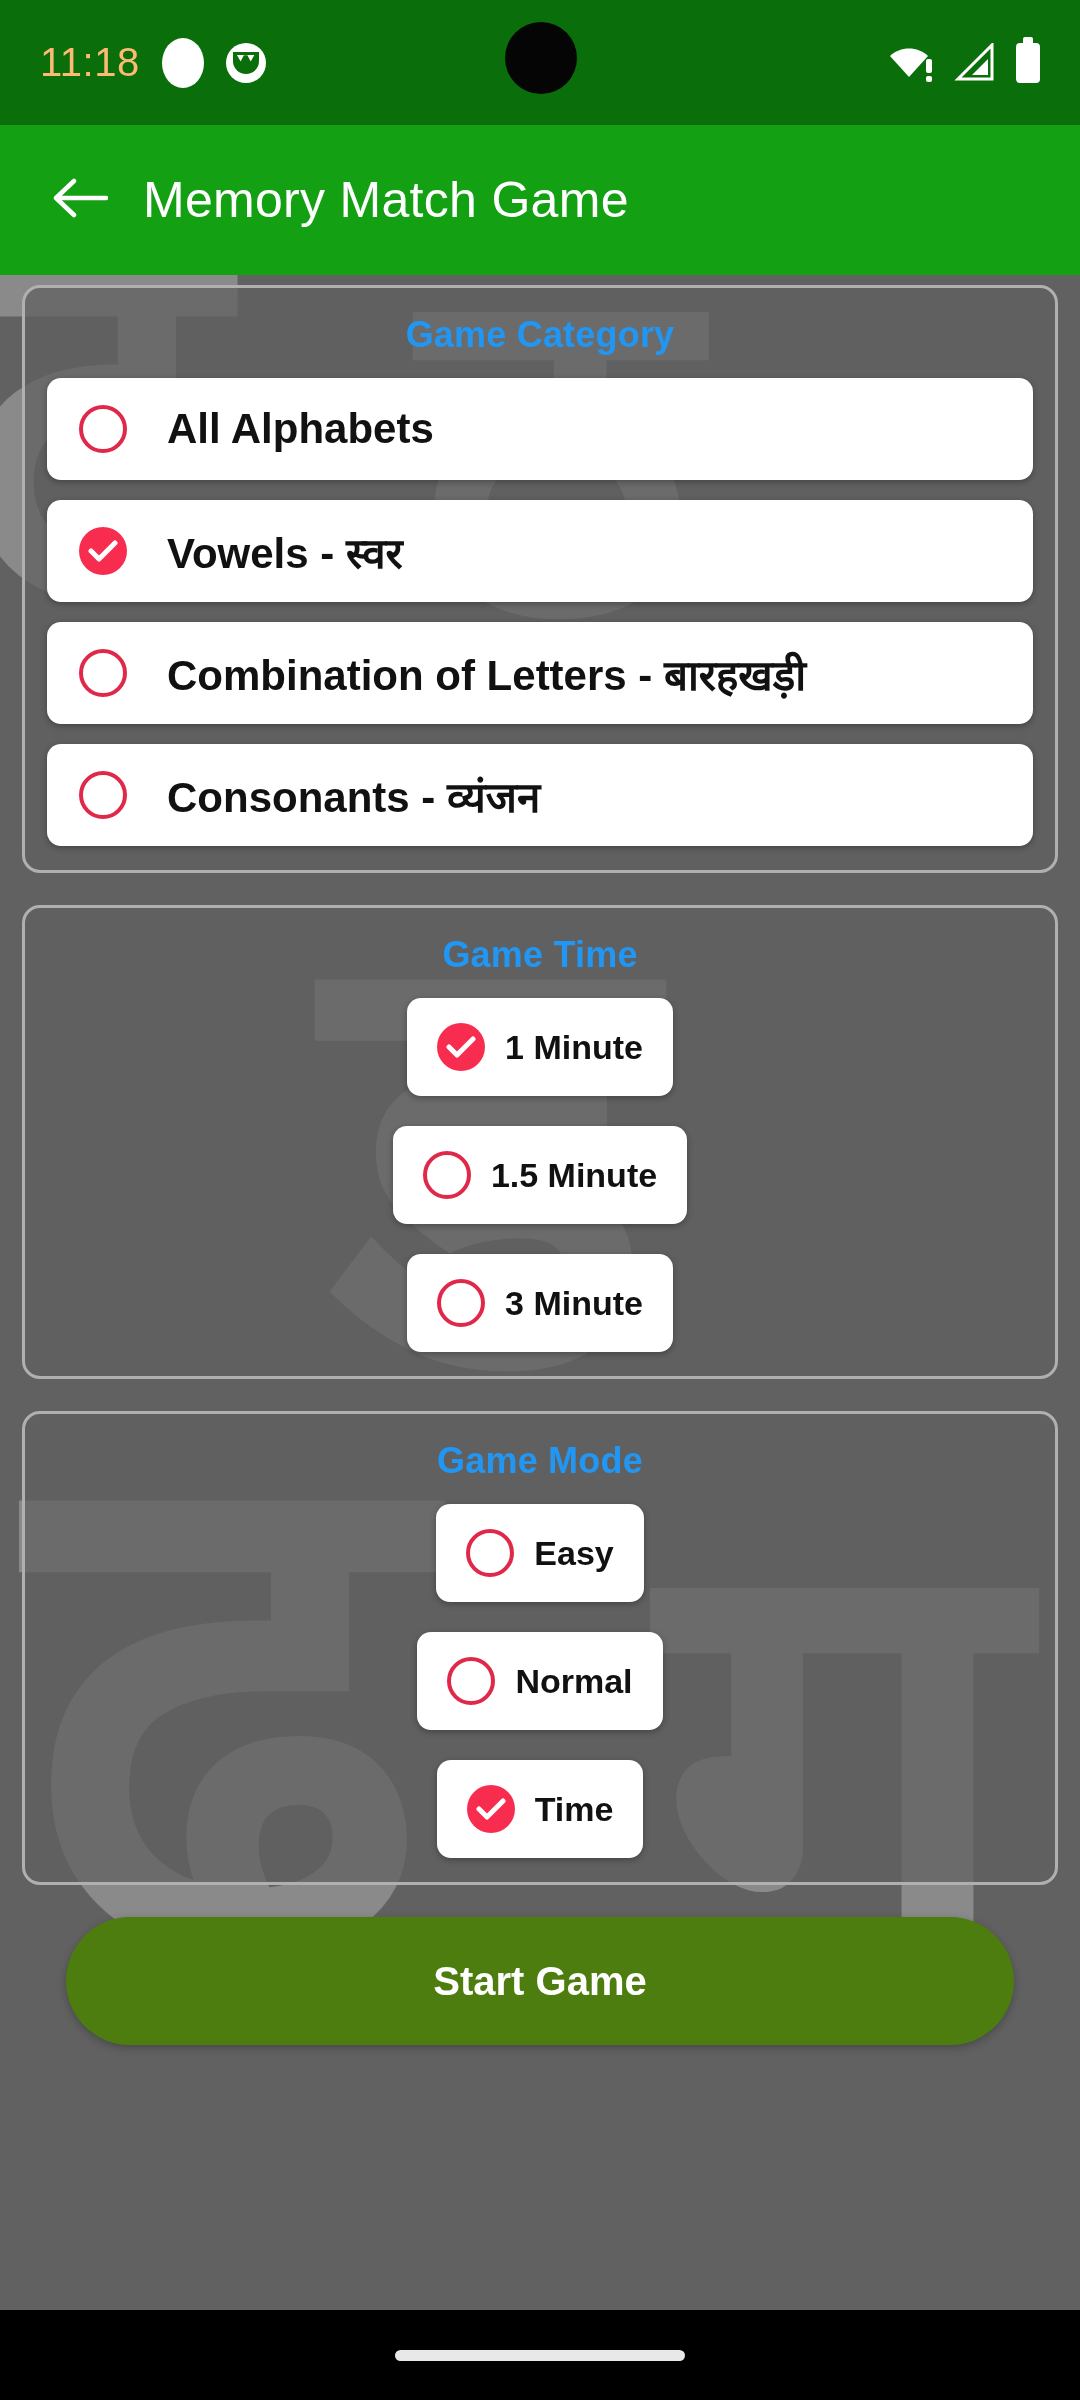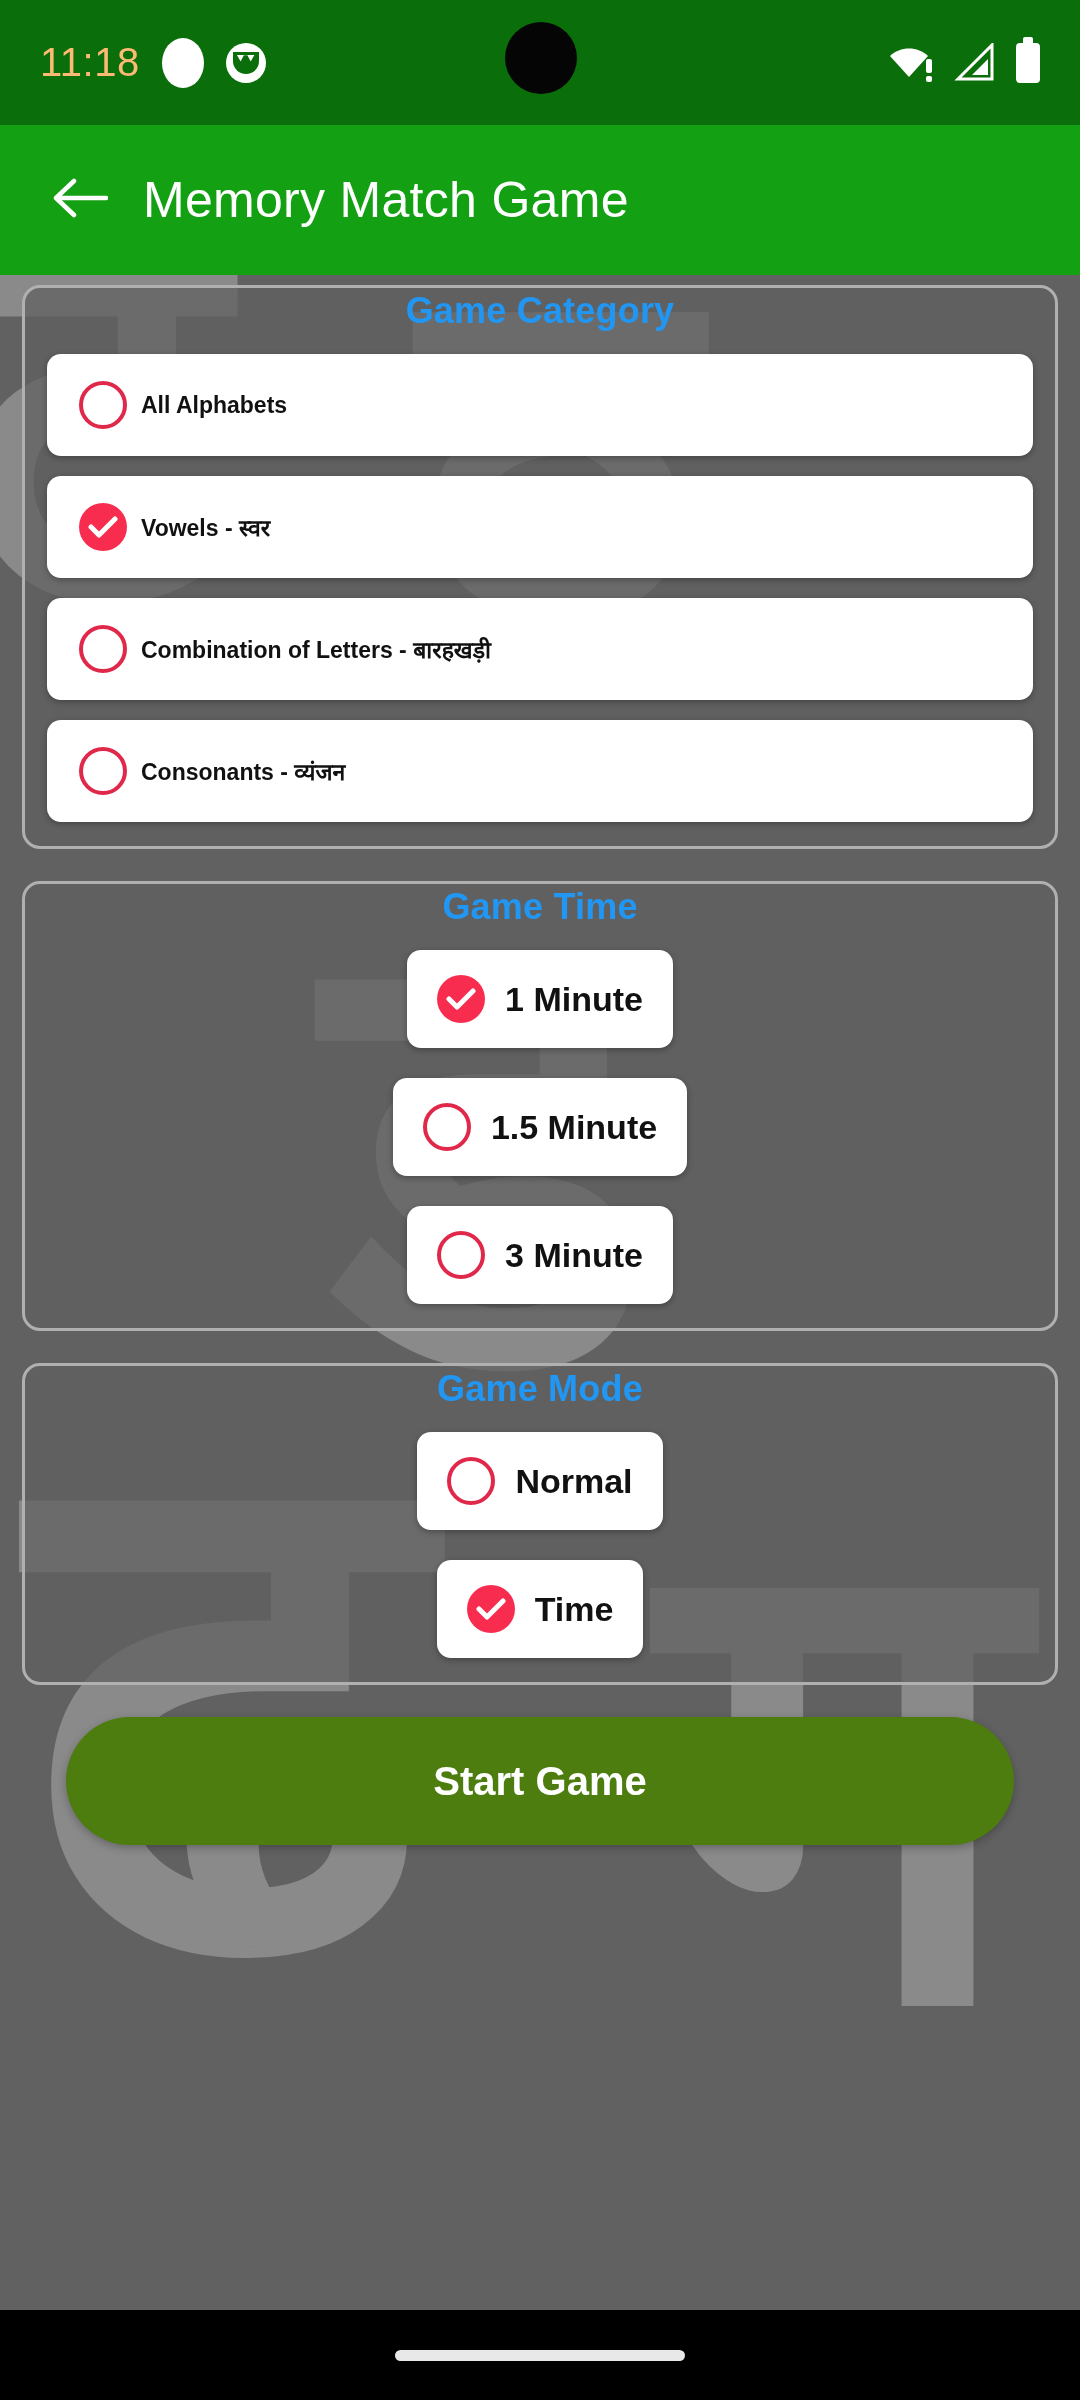--- a/index.html
+++ b/index.html
@@ -129,21 +129,21 @@
     position:relative;
     z-index:5;
     padding:10px 22px 0 22px;
   }
 
   
   .section-card {
     border:3px solid #b0b0b0;
     border-radius:18px;
     background:rgba(95,95,95,0.72);
-    padding:2px 22px 24px 22px;
+    padding:26px 22px 24px 22px;
     margin-bottom:32px;
   }
   .section-title {
     text-align:center;
     color:#2196f3;
     font-size:36px;
     font-weight:700;
     margin-bottom:22px;
     letter-spacing:0.2px;
   }
@@ -154,23 +154,23 @@
     background:#ffffff;
     border-radius:14px;
     height:102px;
     margin-bottom:20px;
     padding-left:32px;
     box-shadow:0 2px 6px rgba(0,0,0,0.3);
     cursor:pointer;
   }
   .opt-row:last-child { margin-bottom:0; }
   .opt-label {
-    margin-left:14px;
+    margin-left:40px;
     color:#111111;
-    font-size:23px;
+    font-size:42px;
     font-weight:700;
   }
 
   
   .chip-row {
     display:flex;
     justify-content:center;
     align-items:center;
     gap:30px;
     flex-wrap:nowrap;
@@ -345,20 +345,24 @@
             <span class="opt-label">3 Minute</span>
           </div>
 
         </div>
       </div>
 
       <div class="section-card">
         <div class="section-title">Game Mode</div>
         <div class="chip-row">
 
+          <div class="chip">
+            <span class="radio off"></span>
+            <span class="opt-label">Easy</span>
+          </div>
 
           <div class="chip">
             <span class="radio off"></span>
             <span class="opt-label">Normal</span>
           </div>
 
           <div class="chip">
             <span class="radio on">
               <svg width="30" height="24" viewBox="0 0 30 24">
                 <path d="M3 12 L11 20 L27 4" fill="none" stroke="#ffffff" stroke-width="5" stroke-linecap="round" stroke-linejoin="round"></path>

